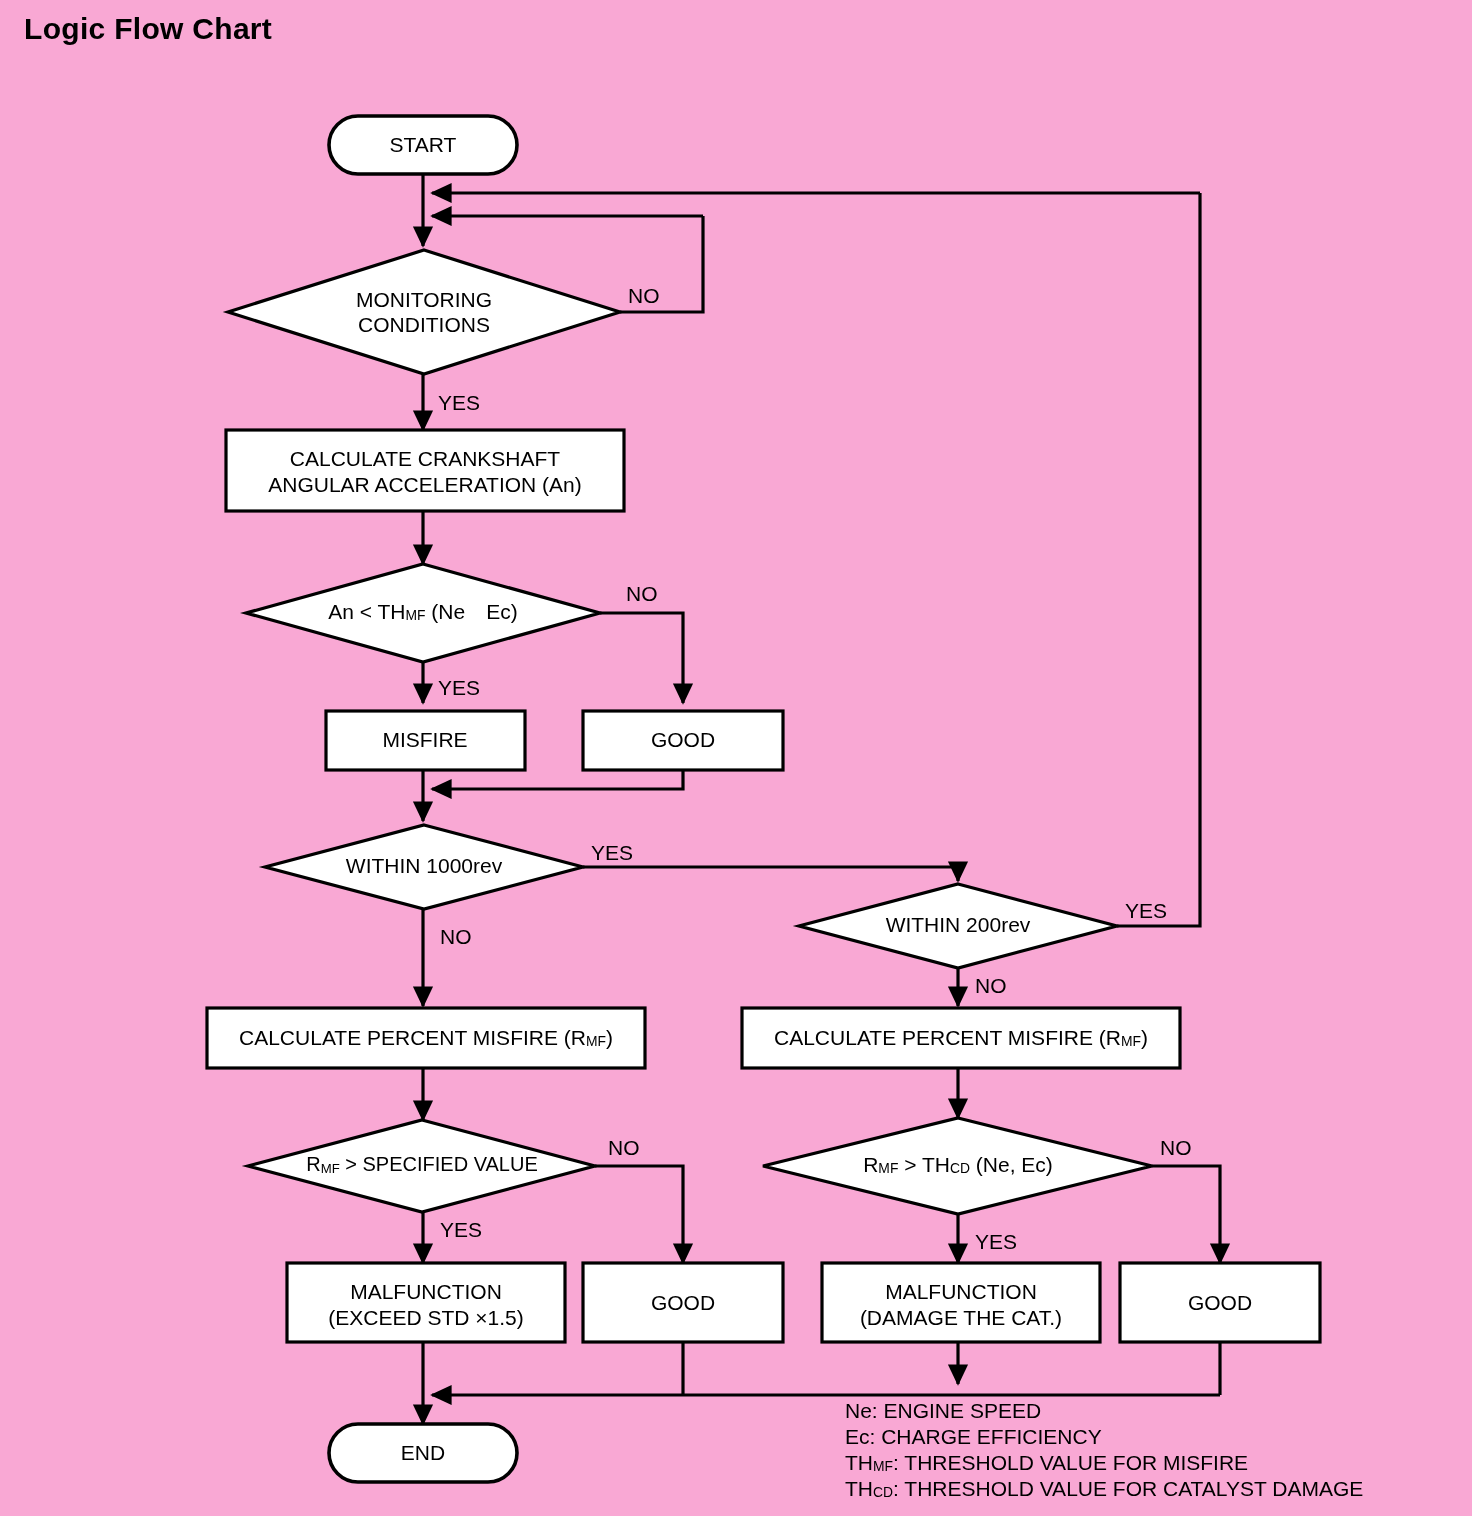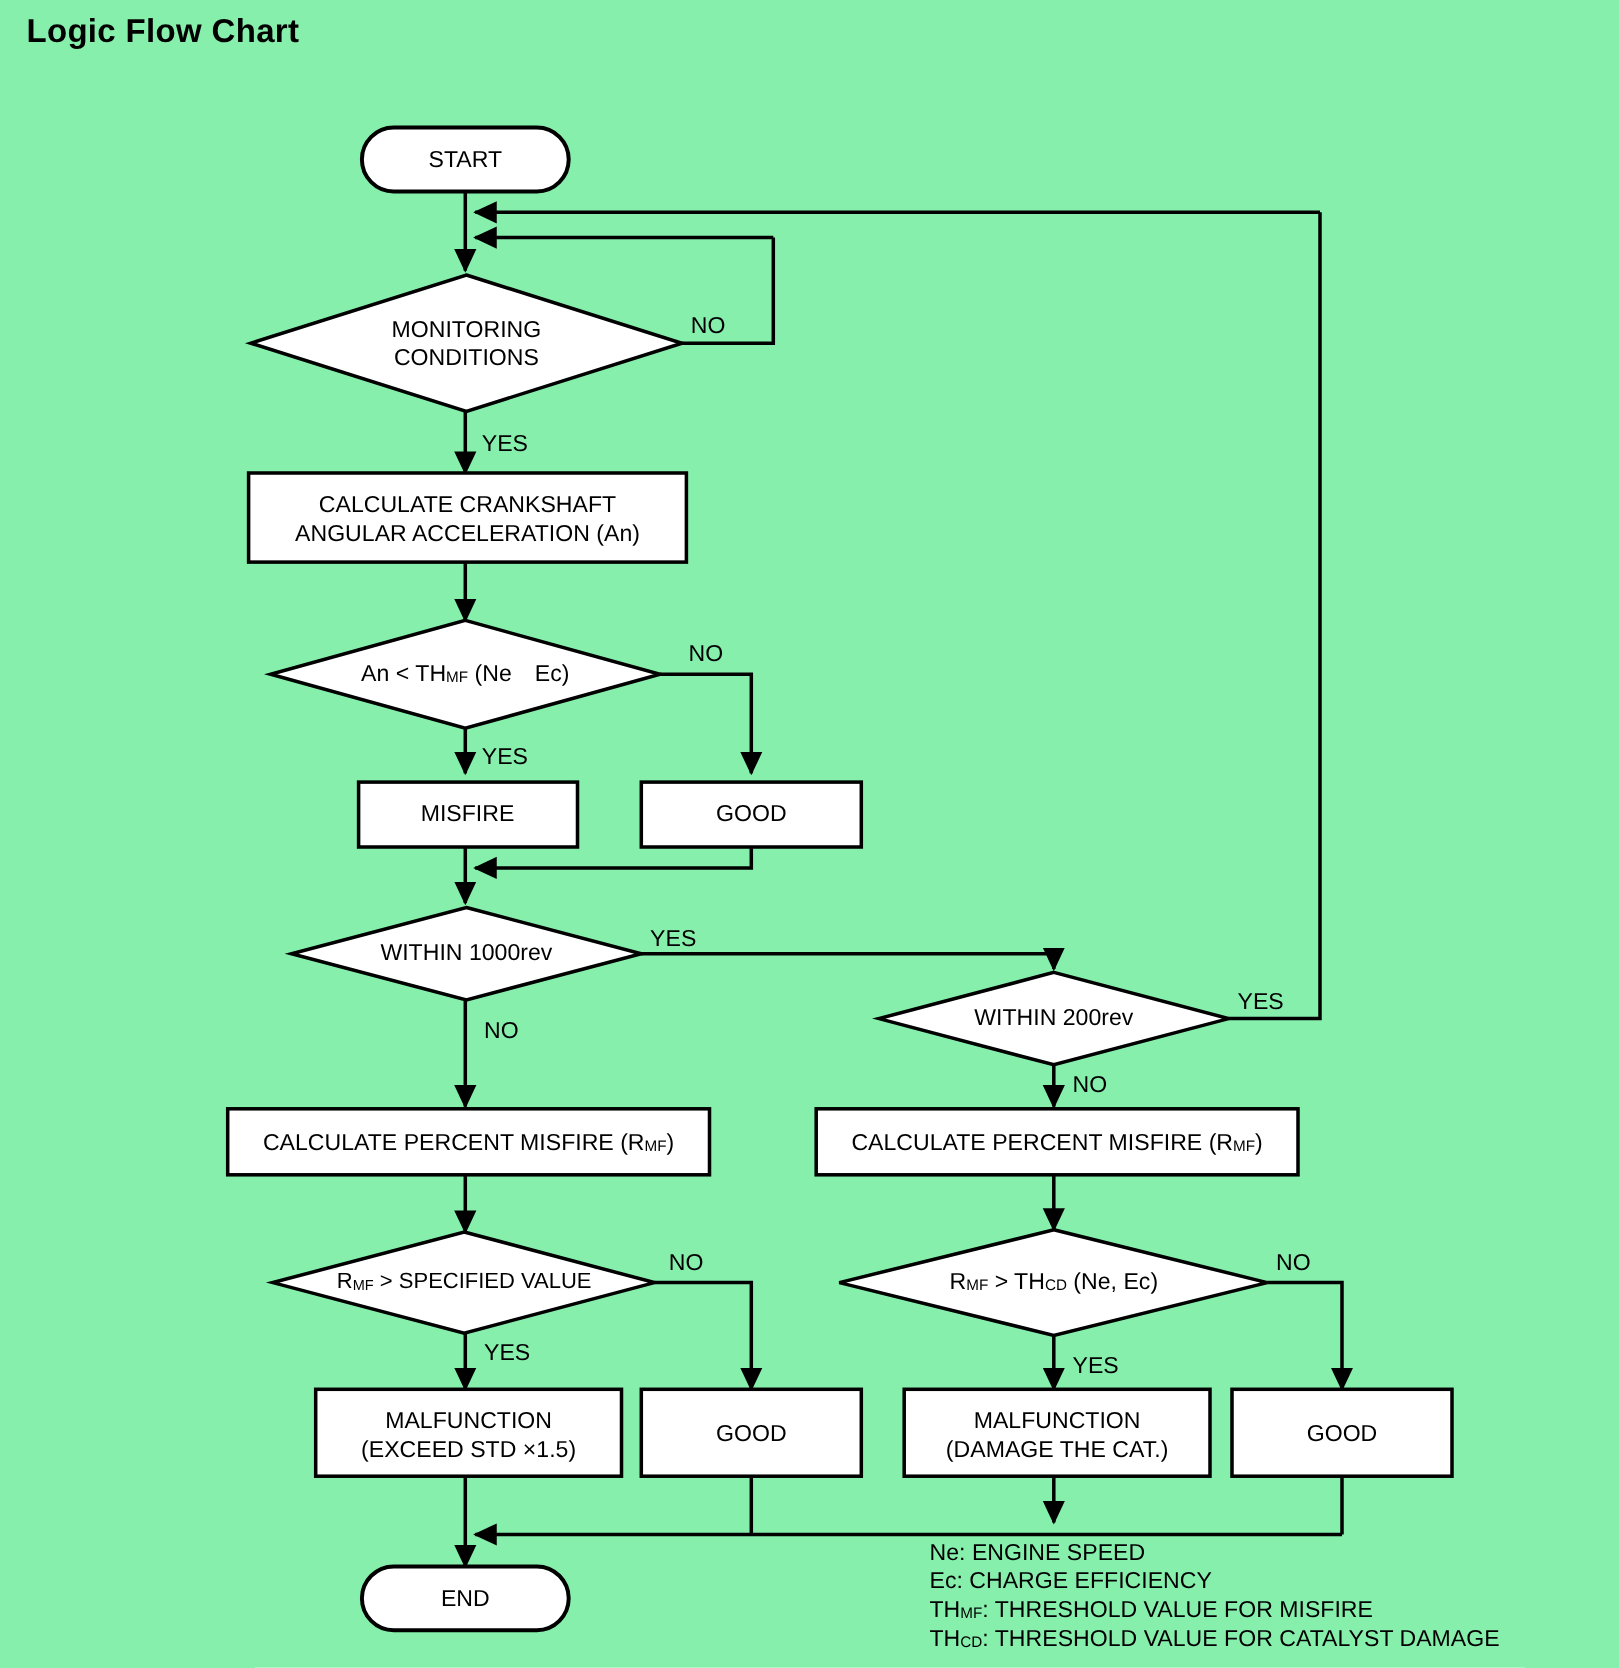--- a/index.html
+++ b/index.html
@@ -11,21 +11,21 @@
     width: 1472px;
     height: 1516px;
     font-family: "Liberation Sans", sans-serif;
     color: #000000;
     overflow: hidden;
   }
   #page {
     position: relative;
     width: 1472px;
     height: 1516px;
-    background: #86efac;
+    background: #f9a8d4;
   }
   #title {
     position: absolute;
     left: 24px;
     top: 12px;
     font-size: 30px;
     font-weight: bold;
     letter-spacing: 0.3px;
     font-family: "Liberation Sans", sans-serif;
   }

